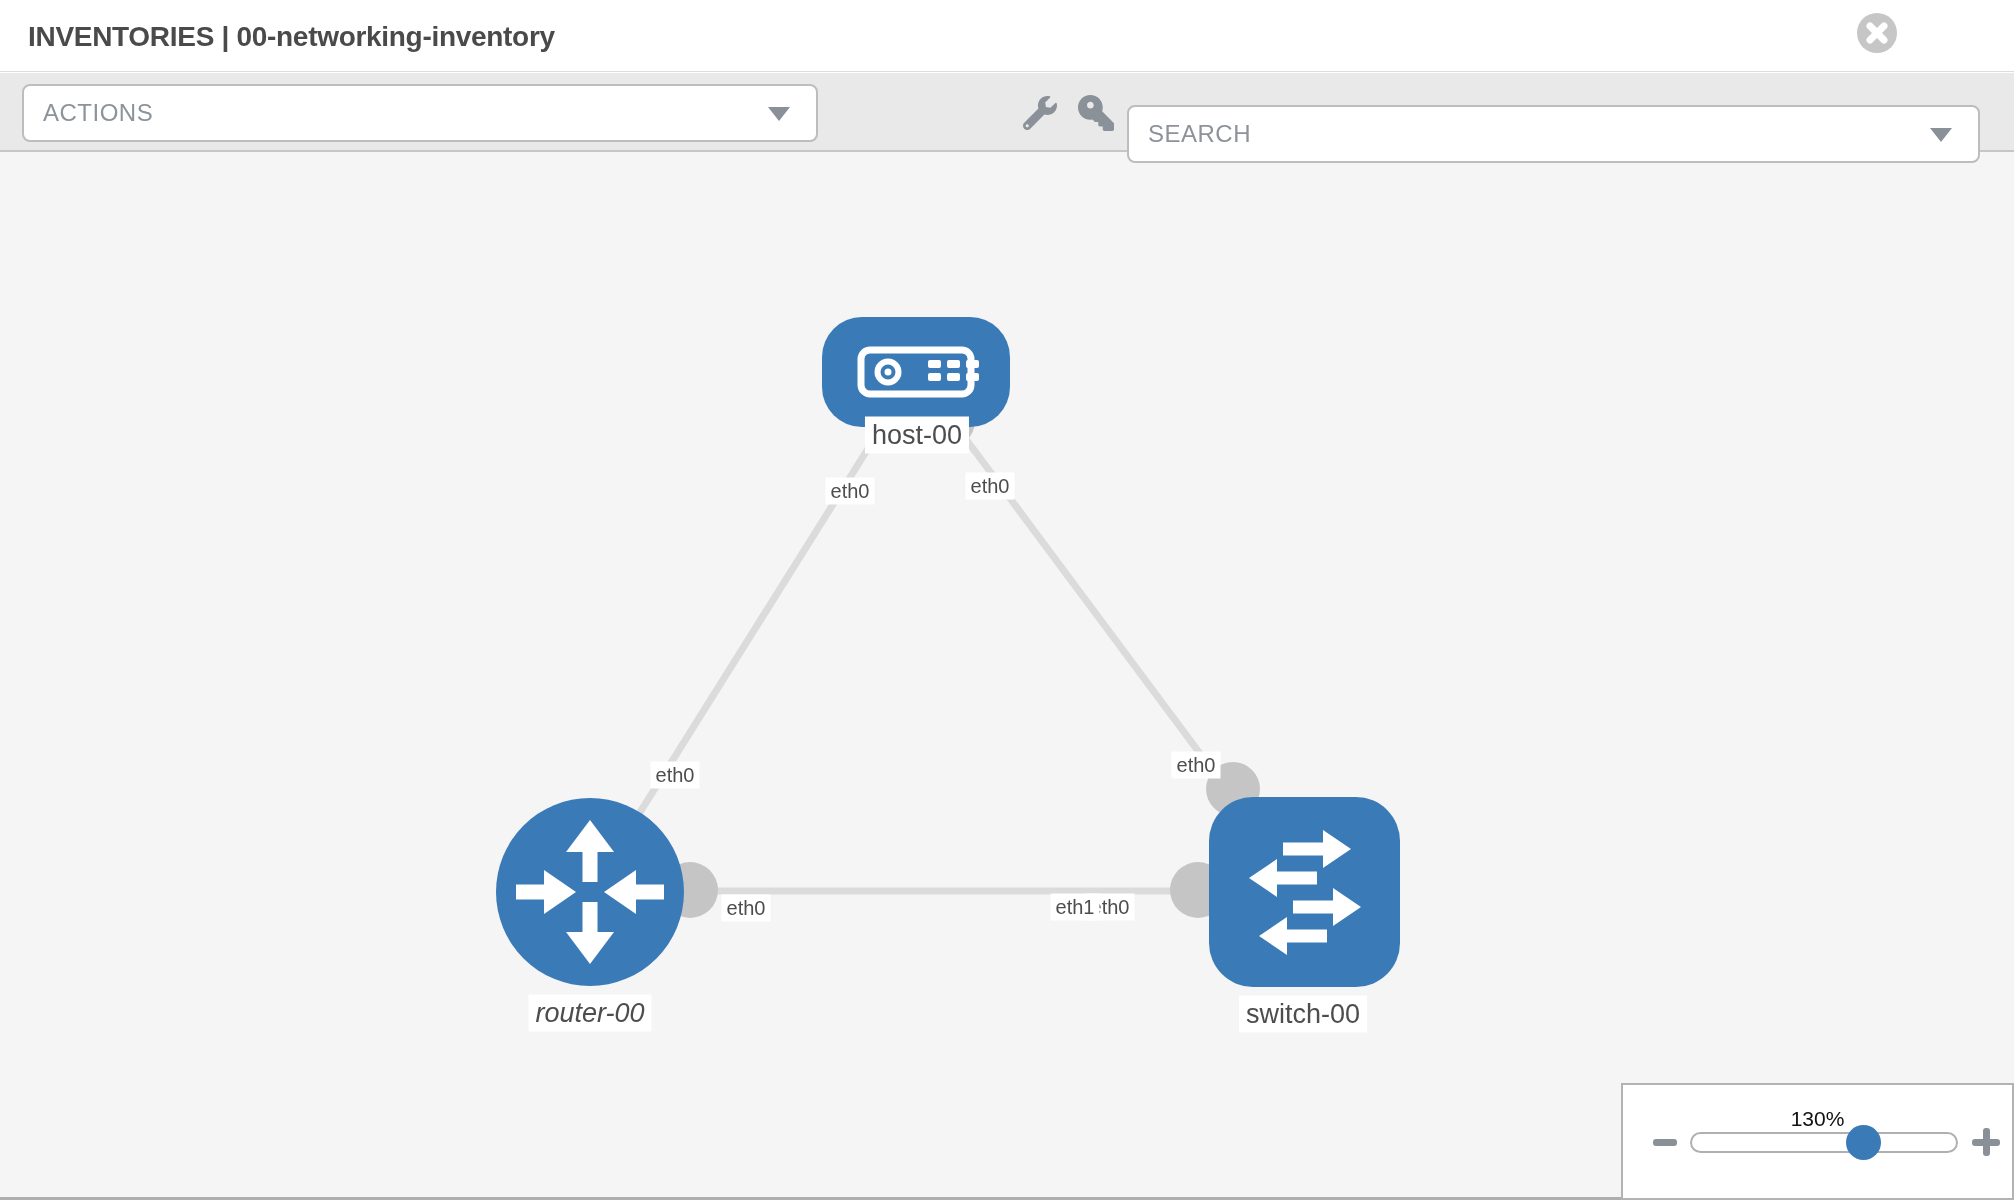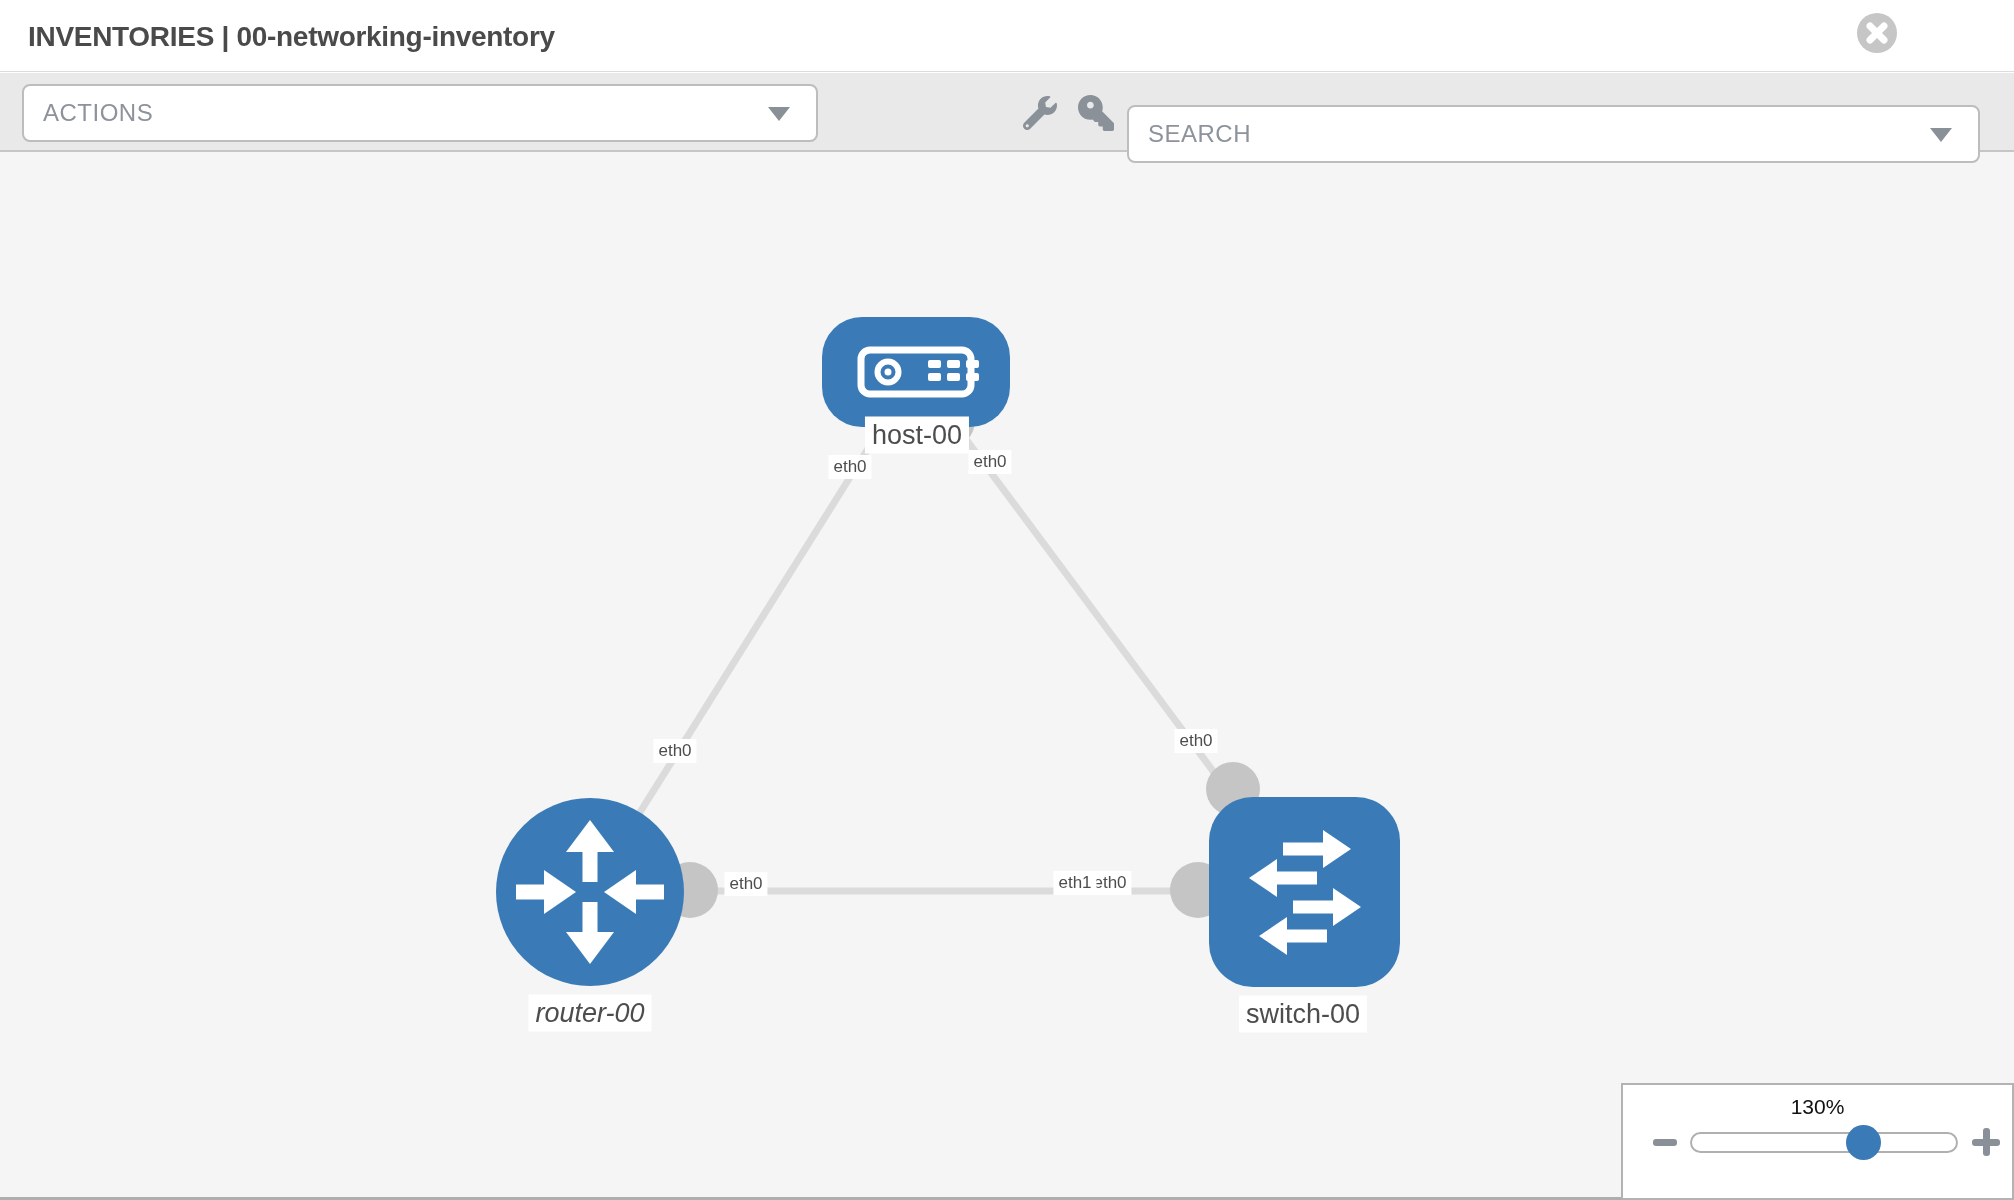--- a/index.html
+++ b/index.html
@@ -63,30 +63,30 @@
     position: absolute; left: 0; bottom: 0; width: 2014px; height: 3px;
     background: #aeaeae;
   }
 
   
   .graph-label {
     position: absolute; transform: translate(-50%, -50%);
     background: #ffffff; color: #4d4d4d; white-space: nowrap; z-index: 3;
   }
   .node-label { font-size: 27px; padding: 3px 7px; }
-  .if-label   { font-size: 17px; padding: 2px 5px; }
+  .if-label   { font-size: 20px; padding: 2px 5px; margin-top: 24px; }
   .if-label.over { z-index: 4; }
 
   
   .zoom-panel {
     position: absolute; left: 1621px; top: 1083px; width: 393px; height: 117px;
     background: #ffffff; border: 2px solid #b3b3b3; z-index: 10;
   }
   .zoom-level {
-    margin-top: 10px; text-align: center; font-size: 21px; color: #111111;
+    margin-top: 22px; text-align: center; font-size: 21px; color: #111111;
   }
   .zoom-minus {
     position: absolute; left: 30px; top: 54px; width: 24px; height: 7px;
     background: #8a9097; border-radius: 3px; cursor: pointer;
   }
   .zoom-track {
     position: absolute; left: 67px; top: 47px; width: 268px; height: 21px;
     background: #ffffff; border: 2px solid #b0b0b0; border-radius: 11px;
     cursor: pointer;
   }

